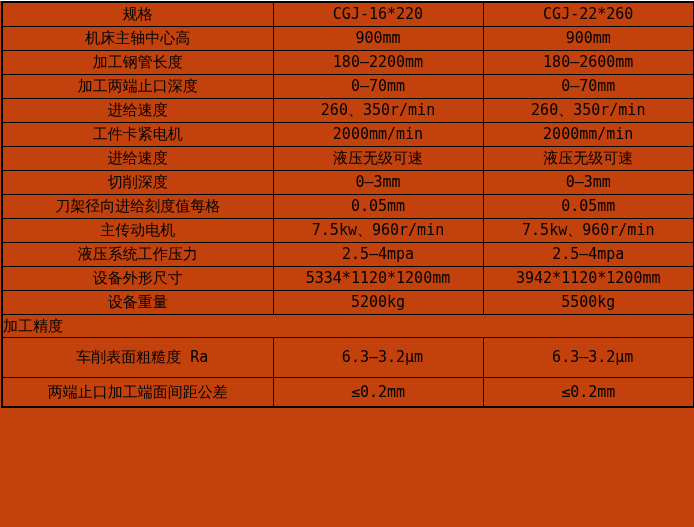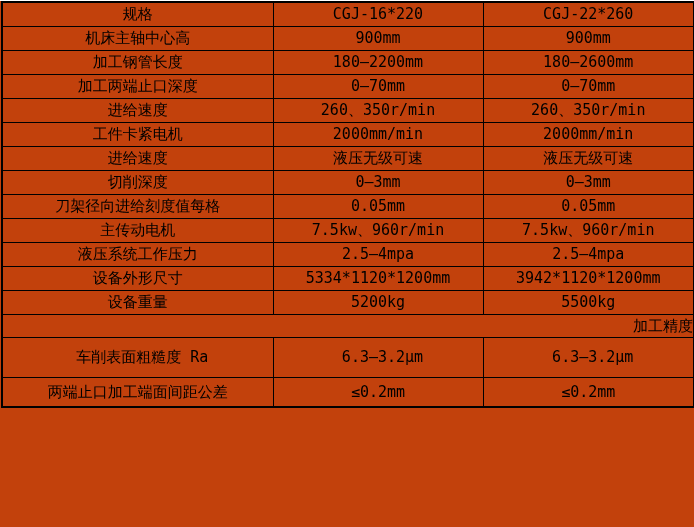--- a/index.html
+++ b/index.html
@@ -36,21 +36,21 @@
     white-space: nowrap;
   }
   td.lab {
     text-align: center;
     padding-left: 5px;
   }
   th.val, td.val, th.center {
     text-align: center;
   }
   tr.section-row td {
-    text-align: right;
+    text-align: left;
     height: 22px;
   }
   tr.h26 td { height: 25px; }
   tr.h40 td { height: 39px; padding-left: 9px; }
   tr.h29 td { height: 28px; }
 </style>
 </head>
 <body>
 
 <div class="sheet">

